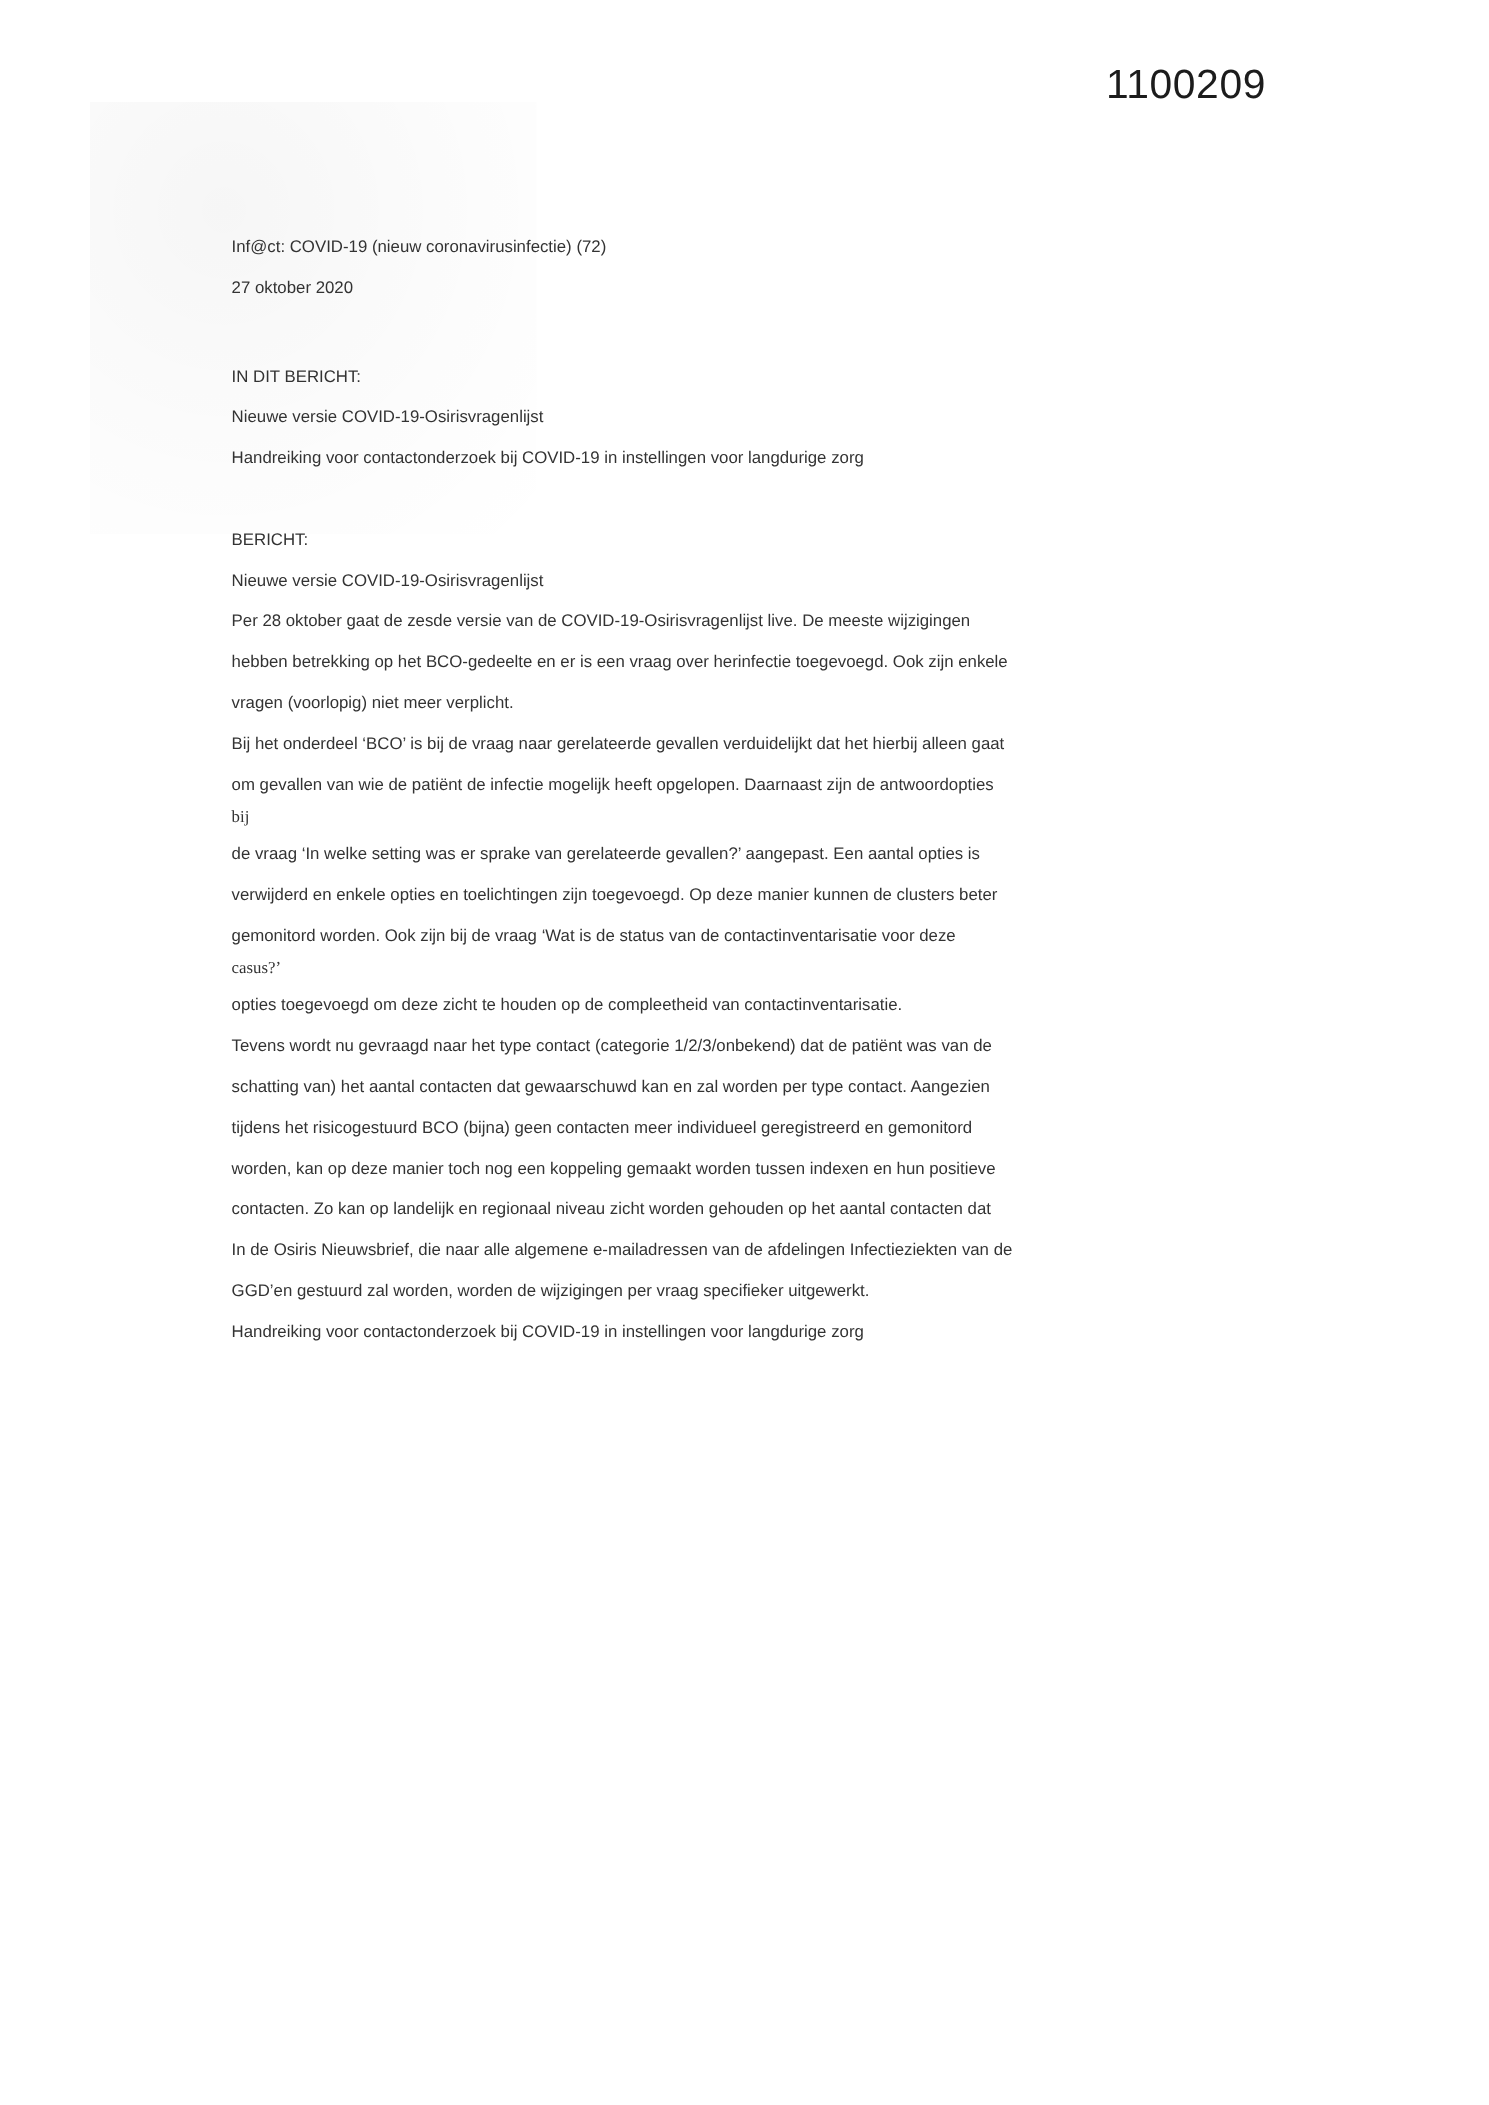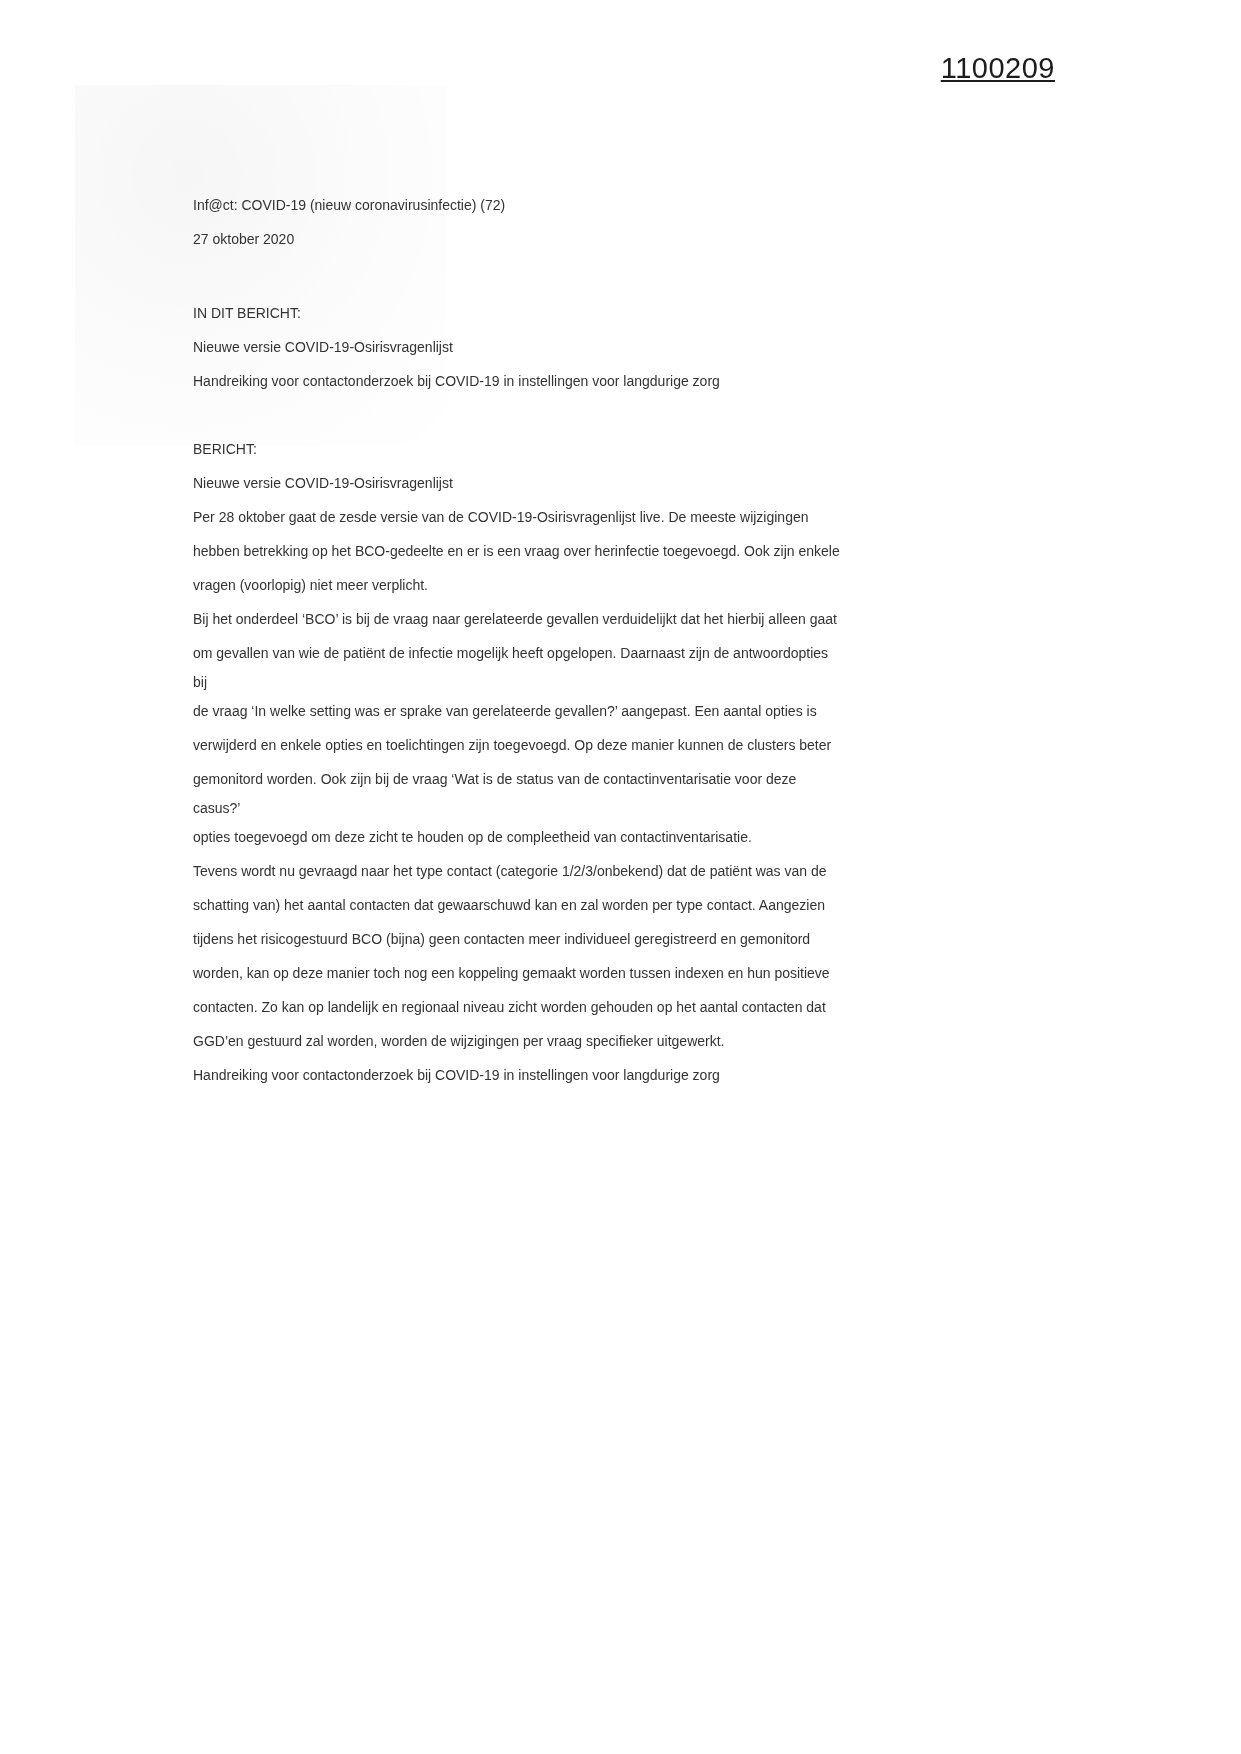--- a/index.html
+++ b/index.html
@@ -22,42 +22,42 @@
     top: 85px;
     width: 372px;
     height: 360px;
     background: radial-gradient(ellipse at 30% 25%, rgba(0,0,0,0.035), rgba(0,0,0,0.012) 60%, rgba(0,0,0,0) 100%);
     pointer-events: none;
   }
   .page-number {
     position: absolute;
     top: 52px;
     right: 186px;
-    font-size: 29px;
+    font-size: 34px;
     color: #1c1c1c;
     letter-spacing: 0.5px;
     font-family: "Liberation Sans", sans-serif;
-    text-decoration: underline;
   }
   .doc-body {
     position: absolute;
     left: 193px;
     top: 188px;
     width: 990px;
     color: #333333;
     font-size: 14px;
   }
   .line {
     line-height: 34px;
     height: 34px;
     white-space: nowrap;
   }
   .line.tight {
     line-height: 24px;
     height: 24px;
+    font-family: Liberation Serif, serif;
   }
   .spacer-large {
     height: 40px;
   }
   .spacer-small {
     height: 34px;
   }
 </style>
 </head>
 <body>
@@ -84,16 +84,17 @@
       <div class="line">de vraag ‘In welke setting was er sprake van gerelateerde gevallen?’ aangepast. Een aantal opties is</div>
       <div class="line">verwijderd en enkele opties en toelichtingen zijn toegevoegd. Op deze manier kunnen de clusters beter</div>
       <div class="line">gemonitord worden. Ook zijn bij de vraag ‘Wat is de status van de contactinventarisatie voor deze</div>
       <div class="line tight">casus?’</div>
       <div class="line">opties toegevoegd om deze zicht te houden op de compleetheid van contactinventarisatie.</div>
       <div class="line">Tevens wordt nu gevraagd naar het type contact (categorie 1/2/3/onbekend) dat de patiënt was van de</div>
       <div class="line">schatting van) het aantal contacten dat gewaarschuwd kan en zal worden per type contact. Aangezien</div>
       <div class="line">tijdens het risicogestuurd BCO (bijna) geen contacten meer individueel geregistreerd en gemonitord</div>
       <div class="line">worden, kan op deze manier toch nog een koppeling gemaakt worden tussen indexen en hun positieve</div>
       <div class="line">contacten. Zo kan op landelijk en regionaal niveau zicht worden gehouden op het aantal contacten dat</div>
+      <div class="line">In de Osiris Nieuwsbrief, die naar alle algemene e-mailadressen van de afdelingen Infectieziekten van de</div>
       <div class="line">GGD’en gestuurd zal worden, worden de wijzigingen per vraag specifieker uitgewerkt.</div>
       <div class="line">Handreiking voor contactonderzoek bij COVID-19 in instellingen voor langdurige zorg</div>
     </div>
 </div>
 
 </body></html>

